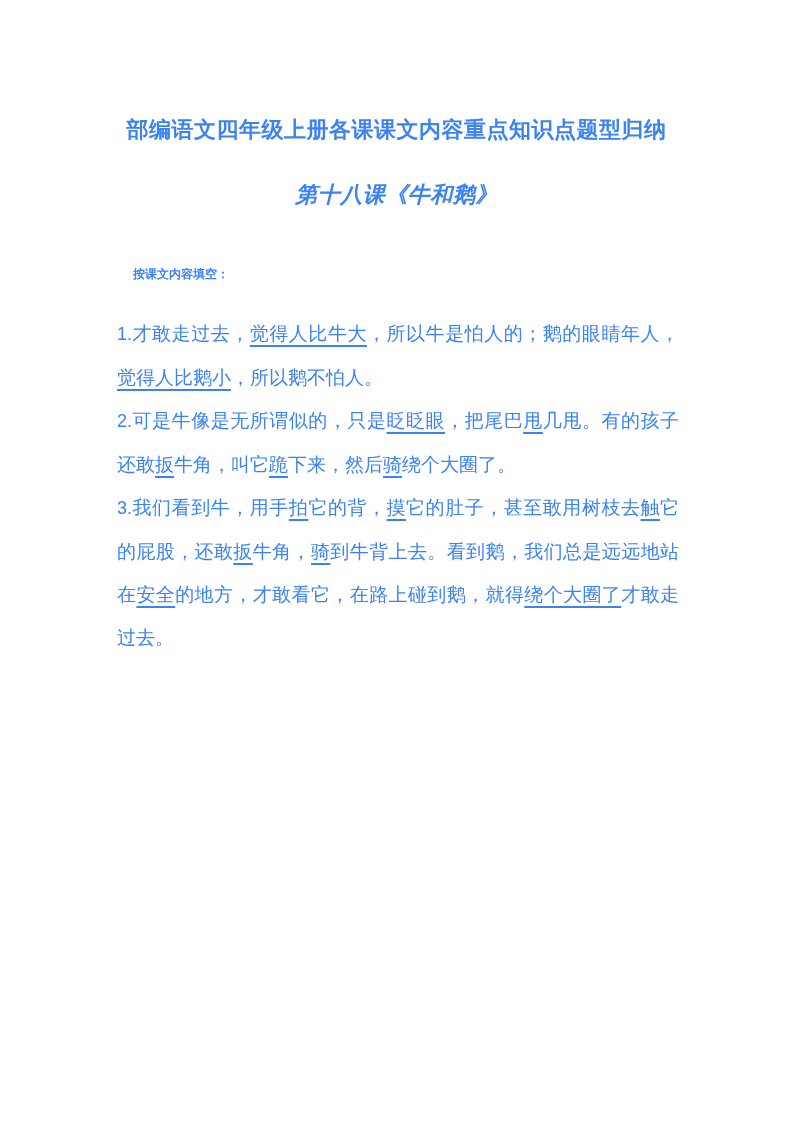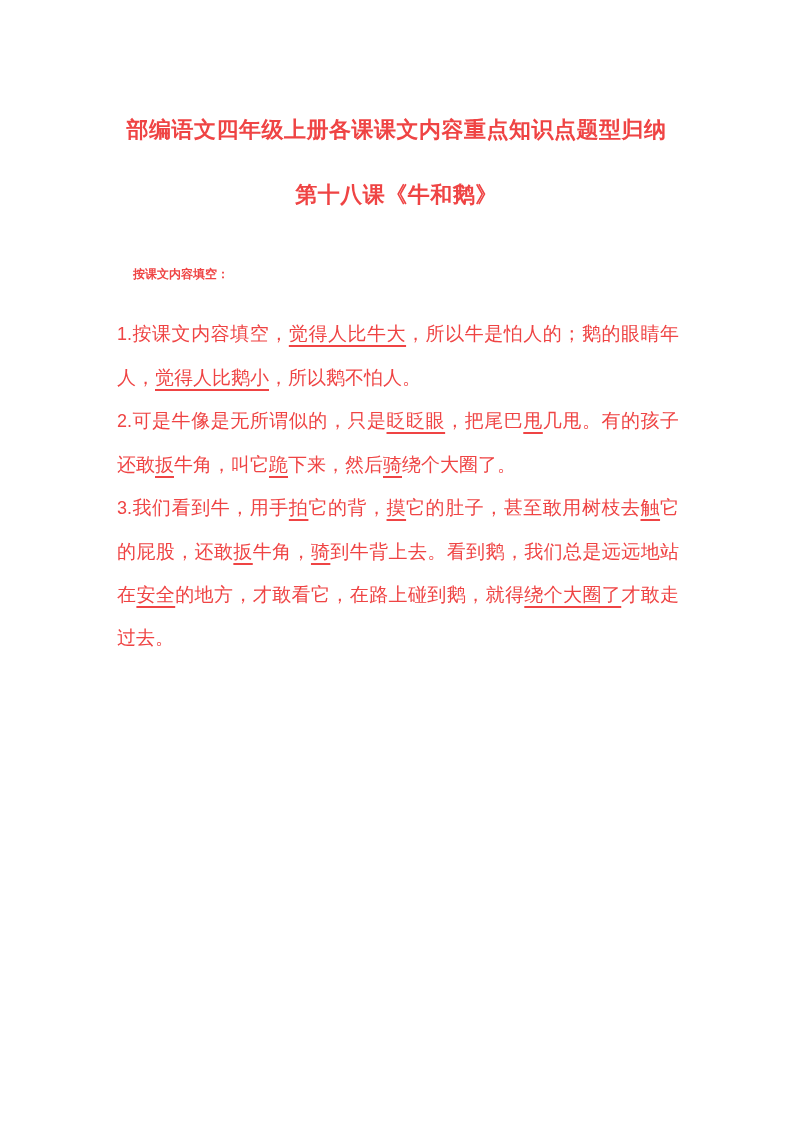--- a/index.html
+++ b/index.html
@@ -5,21 +5,21 @@
   html, body {
     margin: 0;
     padding: 0;
     background: #ffffff;
   }
   .page {
     position: relative;
     width: 793px;
     height: 1122px;
     background: #ffffff;
-    color: #ef4444;
+    color: #3b82f6;
     font-family: "Liberation Serif", "DejaVu Serif", serif;
     overflow: hidden;
   }
   .doc-title {
     position: absolute;
     top: 117px;
     left: 0;
     width: 793px;
     margin: 0;
     text-align: center;
@@ -32,20 +32,21 @@
     position: absolute;
     top: 182px;
     left: 0;
     width: 793px;
     margin: 0;
     text-align: center;
     font-size: 22px;
     line-height: 26px;
     font-weight: bold;
     letter-spacing: 0.5px;
+    font-style: italic;
   }
   .content {
     position: absolute;
     left: 117px;
     top: 237px;
     width: 562px;
     font-size: 19px;
     line-height: 43px;
     text-align: justify;
   }
@@ -78,21 +79,21 @@
 
   <h1 class="doc-title">部编语文四年级上册各课课文内容重点知识点题型归纳</h1>
 
   <h2 class="doc-subtitle">第十八课《牛和鹅》</h2>
 
   <div class="content">
 
     <section>
       <p class="section-heading">按课文内容填空：</p>
 
-      <p class="para"><span class="num">1.</span><span><span>按课文内容填空，</span><span class="em">觉得人比牛大</span><span>，所以牛是怕人的；鹅的眼睛年人，</span><span class="em">觉得人比鹅小</span><span>，所以鹅不怕人。</span></span></p>
+      <p class="para"><span class="num">1.</span><span><span>才敢走过去，</span><span class="em">觉得人比牛大</span><span>，所以牛是怕人的；鹅的眼睛年人，</span><span class="em">觉得人比鹅小</span><span>，所以鹅不怕人。</span></span></p>
 
       <p class="para"><span class="num">2.</span><span><span>可是牛像是无所谓似的，只是</span><span class="em">眨眨眼</span><span>，把尾巴</span><span class="em">甩</span><span>几甩。有的孩子还敢</span><span class="em">扳</span><span>牛角，叫它</span><span class="em">跪</span><span>下来，然后</span><span class="em">骑</span><span>绕个大圈了。</span></span></p>
 
       <p class="para"><span class="num">3.</span><span><span>我们看到牛，用手</span><span class="em">拍</span><span>它的背，</span><span class="em">摸</span><span>它的肚子，甚至敢用树枝去</span><span class="em">触</span><span>它的屁股，还敢</span><span class="em">扳</span><span>牛角，</span><span class="em">骑</span><span>到牛背上去。看到鹅，我们总是远远地站在</span><span class="em">安全</span><span>的地方，才敢看它，在路上碰到鹅，就得</span><span class="em">绕个大圈了</span><span>才敢走过去。</span></span></p>
     </section>
 
 
   </div>
 </div>
 

